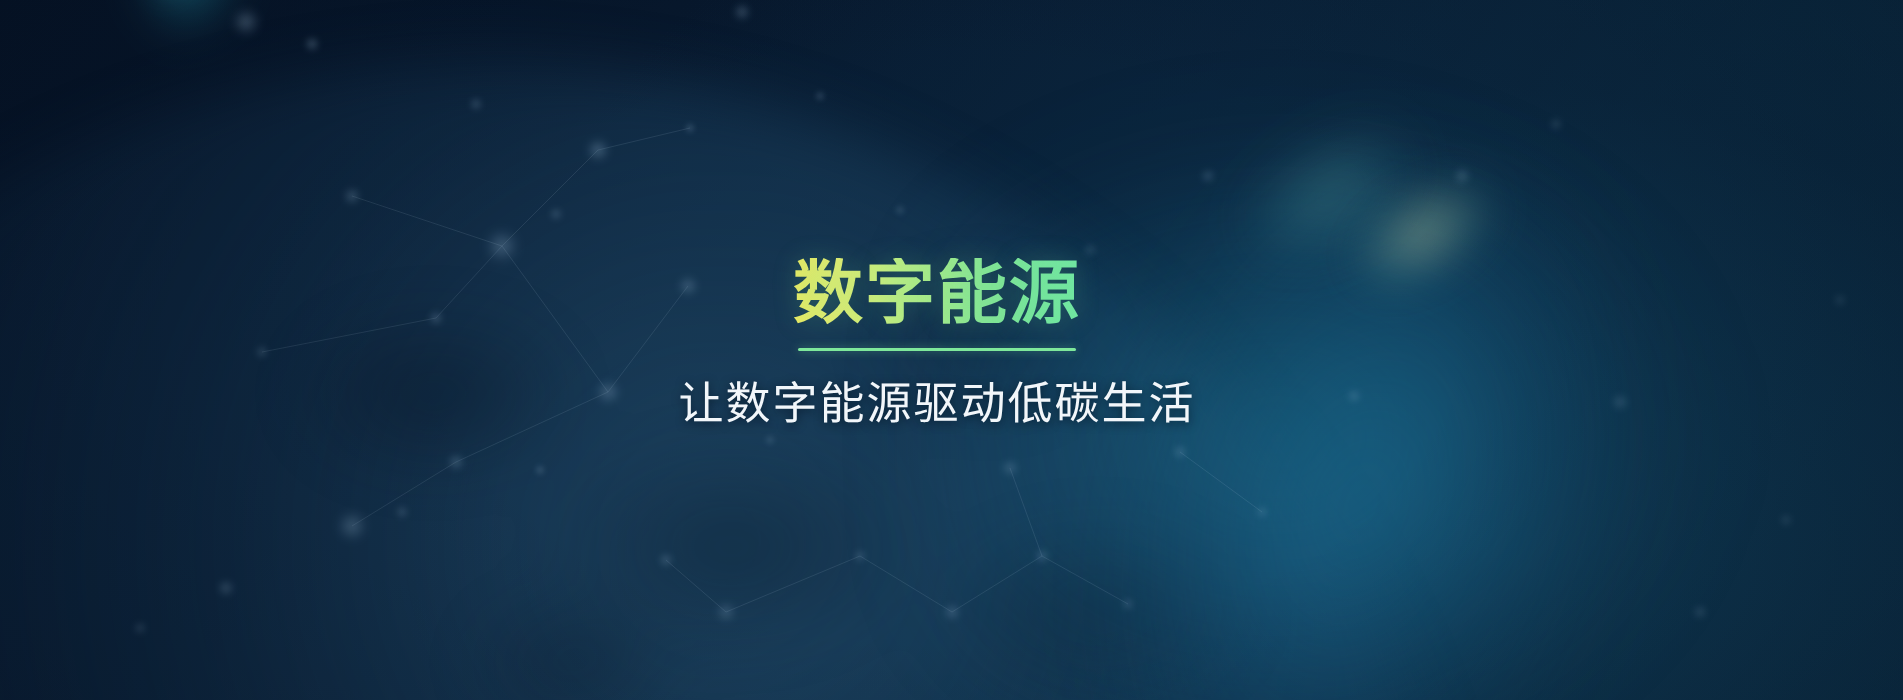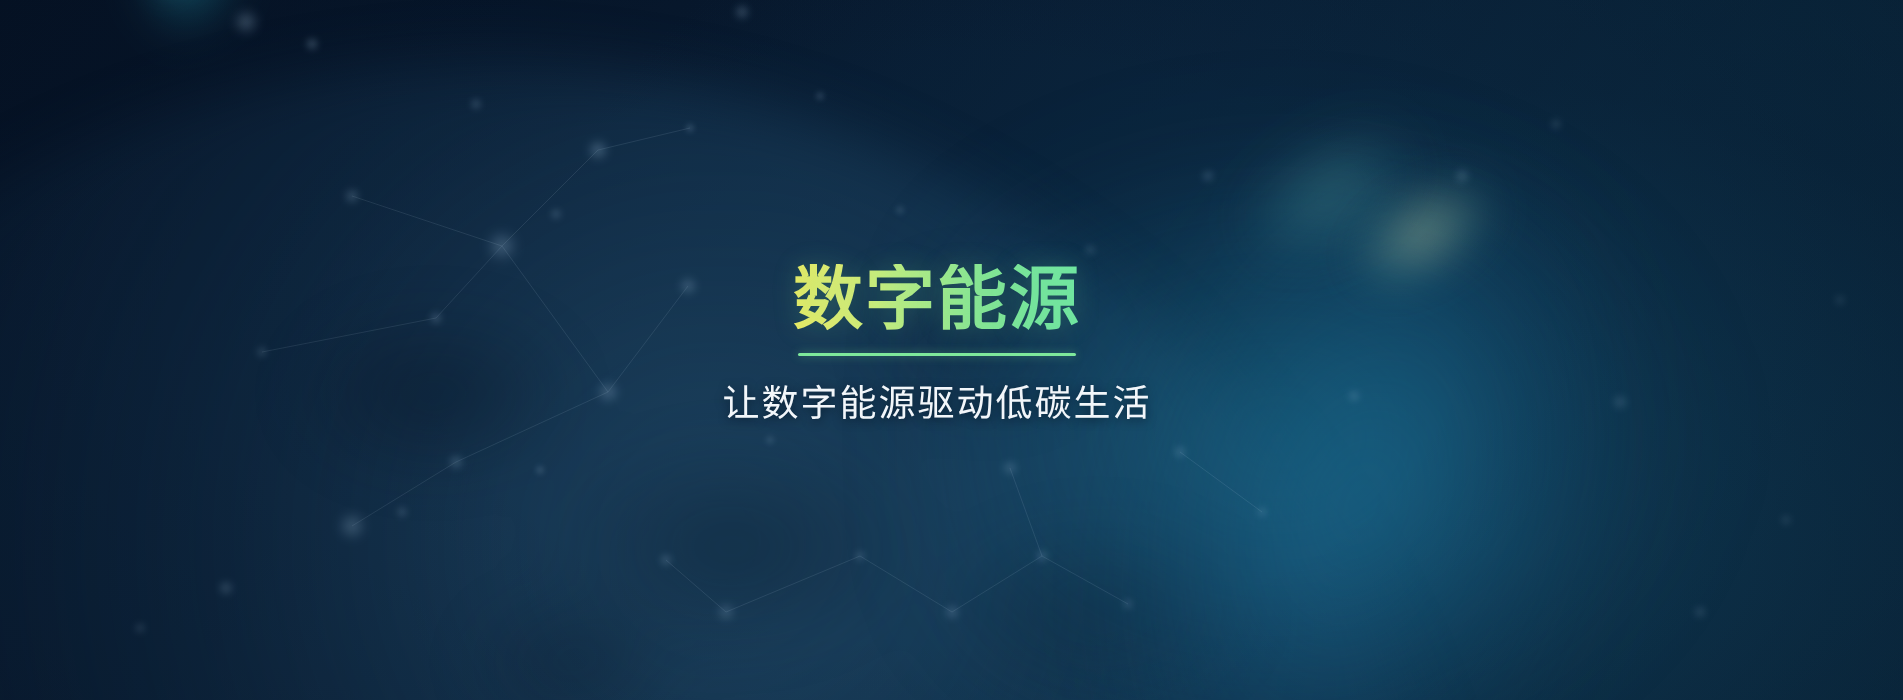--- a/index.html
+++ b/index.html
@@ -224,21 +224,21 @@
     margin: 18px 0 0 0;
     background: #7ee89b;
     border-radius: 2px;
     box-shadow: 0 0 10px rgba(126, 232, 155, 0.45);
   }
 
   .subtitle {
     margin: 22px 0 7px 0;
     text-align: center;
     color: #f2f6fa;
-    font-size: 37px;
+    font-size: 45px;
     font-weight: 400;
     line-height: 1.38;
     letter-spacing: 2px;
     text-shadow: 0 2px 10px rgba(2, 14, 28, 0.65);
     white-space: nowrap;
   }
 
   .subtitle .line { display: block; }
 
   

